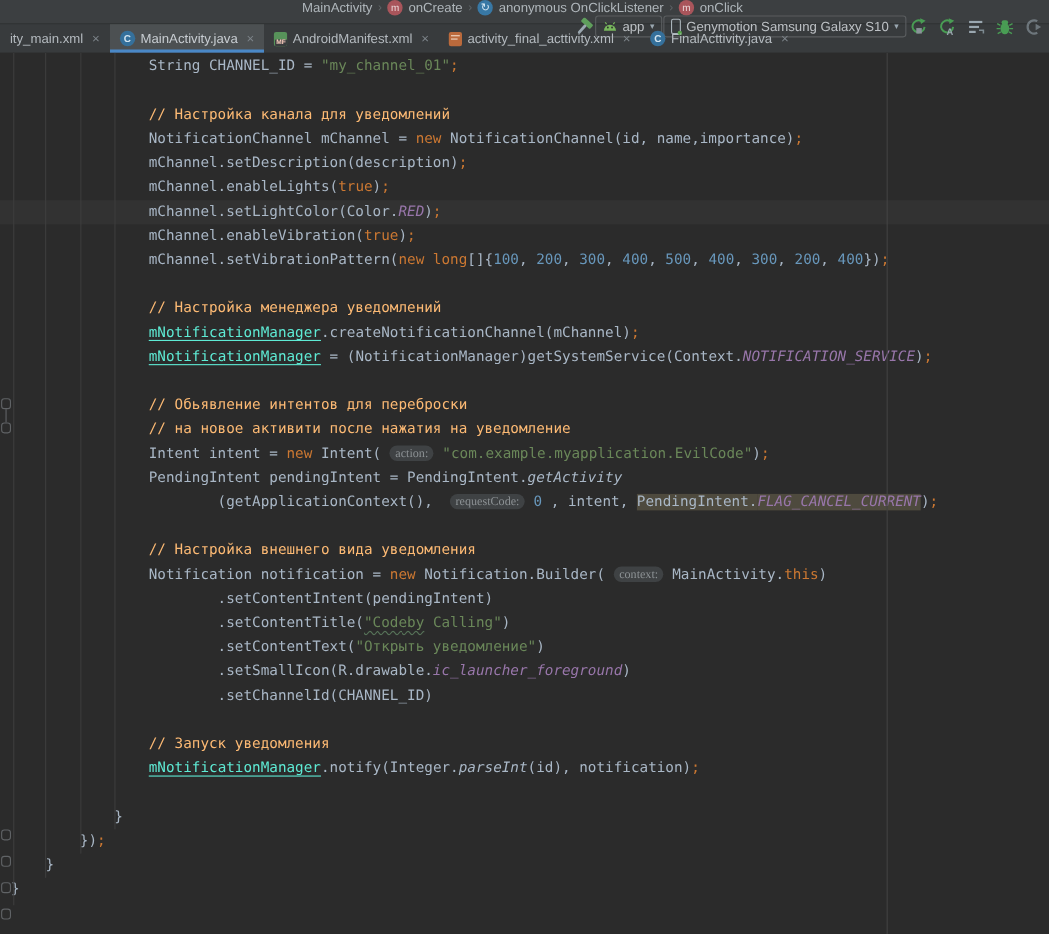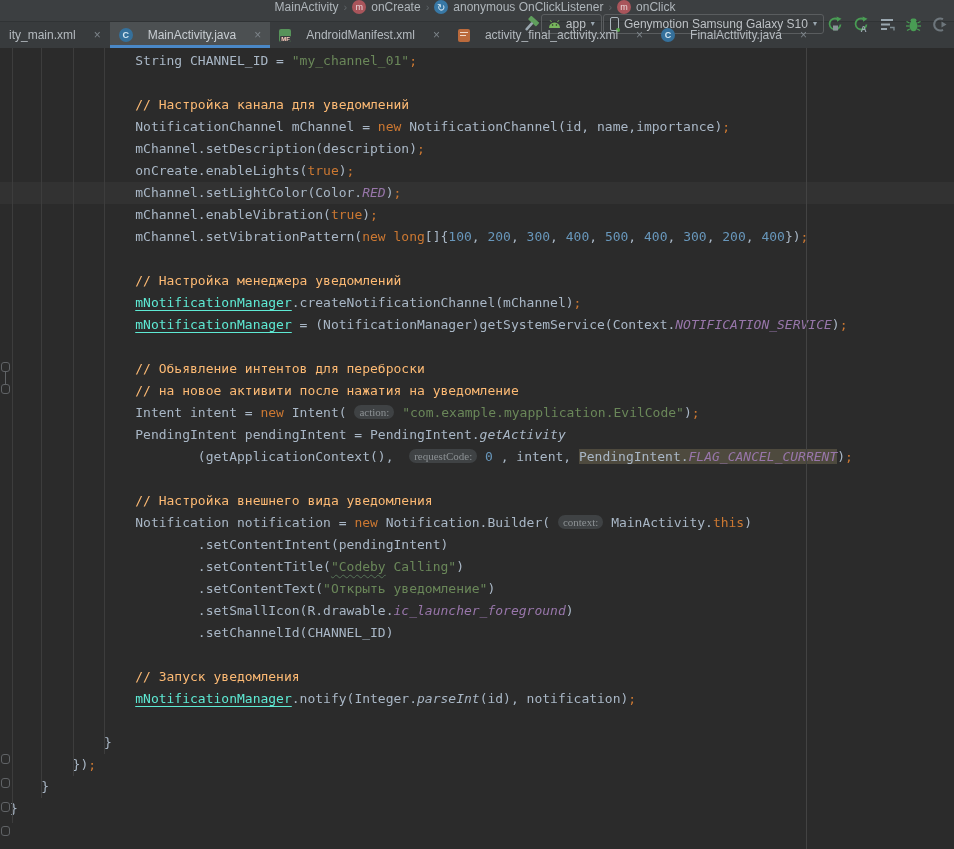--- a/index.html
+++ b/index.html
@@ -26,21 +26,21 @@
   .combo .arrow{font-size:8px;color:#9aa7b0;line-height:1;}
   .phone-ic{position:relative;width:9px;height:14px;border:1px solid #aab4ba;border-radius:2px;box-sizing:border-box;}
   .phone-ic::after{content:"";position:absolute;right:-2px;bottom:-2px;width:4px;height:4px;border-radius:50%;background:#57a64a;}
   .action-icons{display:flex;align-items:center;gap:9px;margin-left:2px;}
   .abtn{width:17px;height:17px;display:flex;align-items:center;justify-content:center;}
   
   .tabbar{
     height:26px;background:#383b3d;display:flex;align-items:stretch;box-sizing:border-box;
   }
   .tab{
-    display:flex;align-items:center;gap:15px;padding:0 9px;font-size:12px;color:#b4babf;
+    display:flex;align-items:center;gap:5px;padding:0 9px;font-size:12px;color:#b4babf;
     position:relative;white-space:nowrap;cursor:default;justify-content:flex-end;
   }
   .tab.selected{background:#4c5052;color:#c8cdd2;}
   .tab.selected::after{content:"";position:absolute;left:0;right:0;bottom:0;height:3px;background:#4a88c7;}
   .tab-close{color:#7e858b;font-size:12px;margin-left:3px;}
   .ic-class{width:14px;height:14px;border-radius:50%;background:#35709b;color:#d3e5f1;font-size:9px;font-weight:bold;}
   .ic-file{width:12px;height:13px;border-radius:2px;position:relative;overflow:hidden;}
   .ic-manifest{background:#57935a;}
   .ic-manifest .mf{position:absolute;left:1px;bottom:0;font-size:6px;line-height:6px;color:#ffd0c0;font-weight:bold;background:#3a3d3f;padding:0 1px;border-radius:1px;}
   .ic-layout{background:#bb6a3c;}
@@ -194,21 +194,21 @@
   </div>
 </div>
 
 <div class="editor">
   <div class="code">
       <div class="code-line"><span class="t-d">                String CHANNEL_ID = </span><span class="t-s">"my_channel_01"</span><span class="t-semi">;</span></div>
       <div class="code-line"></div>
       <div class="code-line"><span class="t-c">                // Настройка канала для уведомлений</span></div>
       <div class="code-line"><span class="t-d">                NotificationChannel mChannel = </span><span class="t-k">new</span><span class="t-d"> NotificationChannel(id, name,importance)</span><span class="t-semi">;</span></div>
       <div class="code-line"><span class="t-d">                mChannel.setDescription(description)</span><span class="t-semi">;</span></div>
-      <div class="code-line"><span class="t-d">                onCreate.enableLights(</span><span class="t-k">true</span><span class="t-d">)</span><span class="t-semi">;</span></div>
+      <div class="code-line"><span class="t-d">                mChannel.enableLights(</span><span class="t-k">true</span><span class="t-d">)</span><span class="t-semi">;</span></div>
       <div class="code-line caret-line"><span class="t-d">                mChannel.setLightColor(Color.</span><span class="t-sf">RED</span><span class="t-d">)</span><span class="t-semi">;</span></div>
       <div class="code-line"><span class="t-d">                mChannel.enableVibration(</span><span class="t-k">true</span><span class="t-d">)</span><span class="t-semi">;</span></div>
       <div class="code-line"><span class="t-d">                mChannel.setVibrationPattern(</span><span class="t-k">new</span><span class="t-d"> </span><span class="t-k">long</span><span class="t-d">[]{</span><span class="t-n">100</span><span class="t-d">, </span><span class="t-n">200</span><span class="t-d">, </span><span class="t-n">300</span><span class="t-d">, </span><span class="t-n">400</span><span class="t-d">, </span><span class="t-n">500</span><span class="t-d">, </span><span class="t-n">400</span><span class="t-d">, </span><span class="t-n">300</span><span class="t-d">, </span><span class="t-n">200</span><span class="t-d">, </span><span class="t-n">400</span><span class="t-d">})</span><span class="t-semi">;</span></div>
       <div class="code-line"></div>
       <div class="code-line"><span class="t-c">                // Настройка менеджера уведомлений</span></div>
       <div class="code-line"><span class="t-d">                </span><span class="t-f">mNotificationManager</span><span class="t-d">.createNotificationChannel(mChannel)</span><span class="t-semi">;</span></div>
       <div class="code-line"><span class="t-d">                </span><span class="t-f">mNotificationManager</span><span class="t-d"> = (NotificationManager)getSystemService(Context.</span><span class="t-sf">NOTIFICATION_SERVICE</span><span class="t-d">)</span><span class="t-semi">;</span></div>
       <div class="code-line"></div>
       <div class="code-line"><span class="t-c">                // Обьявление интентов для переброски</span></div>
       <div class="code-line"><span class="t-c">                // на новое активити после нажатия на уведомление</span></div>

